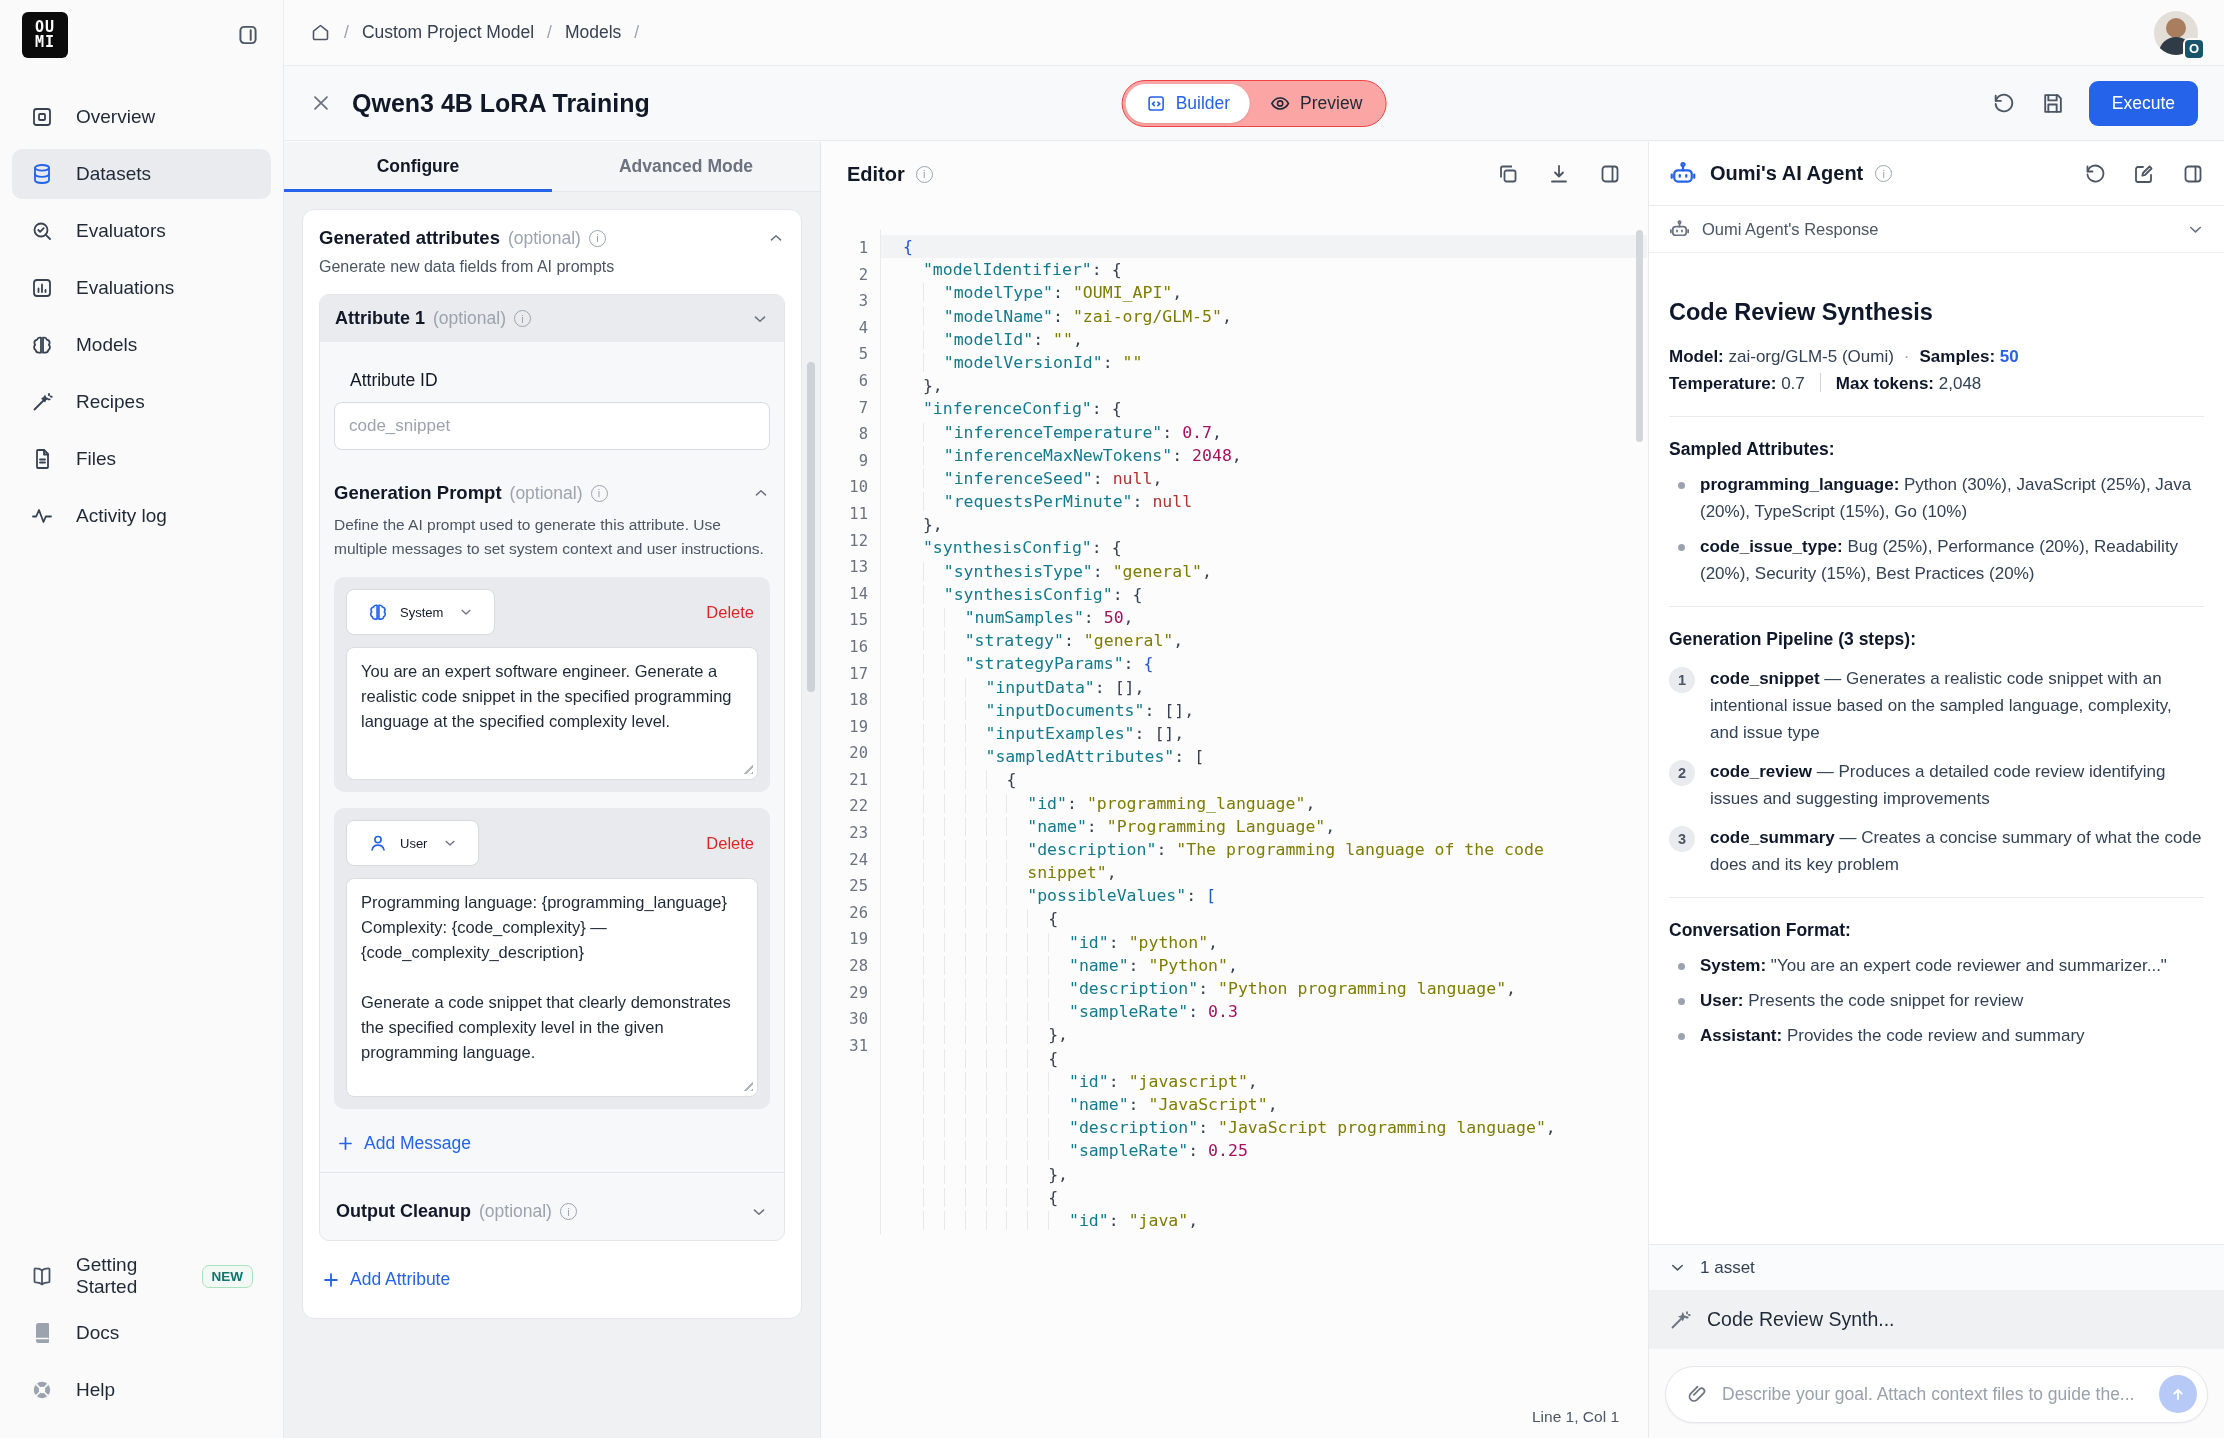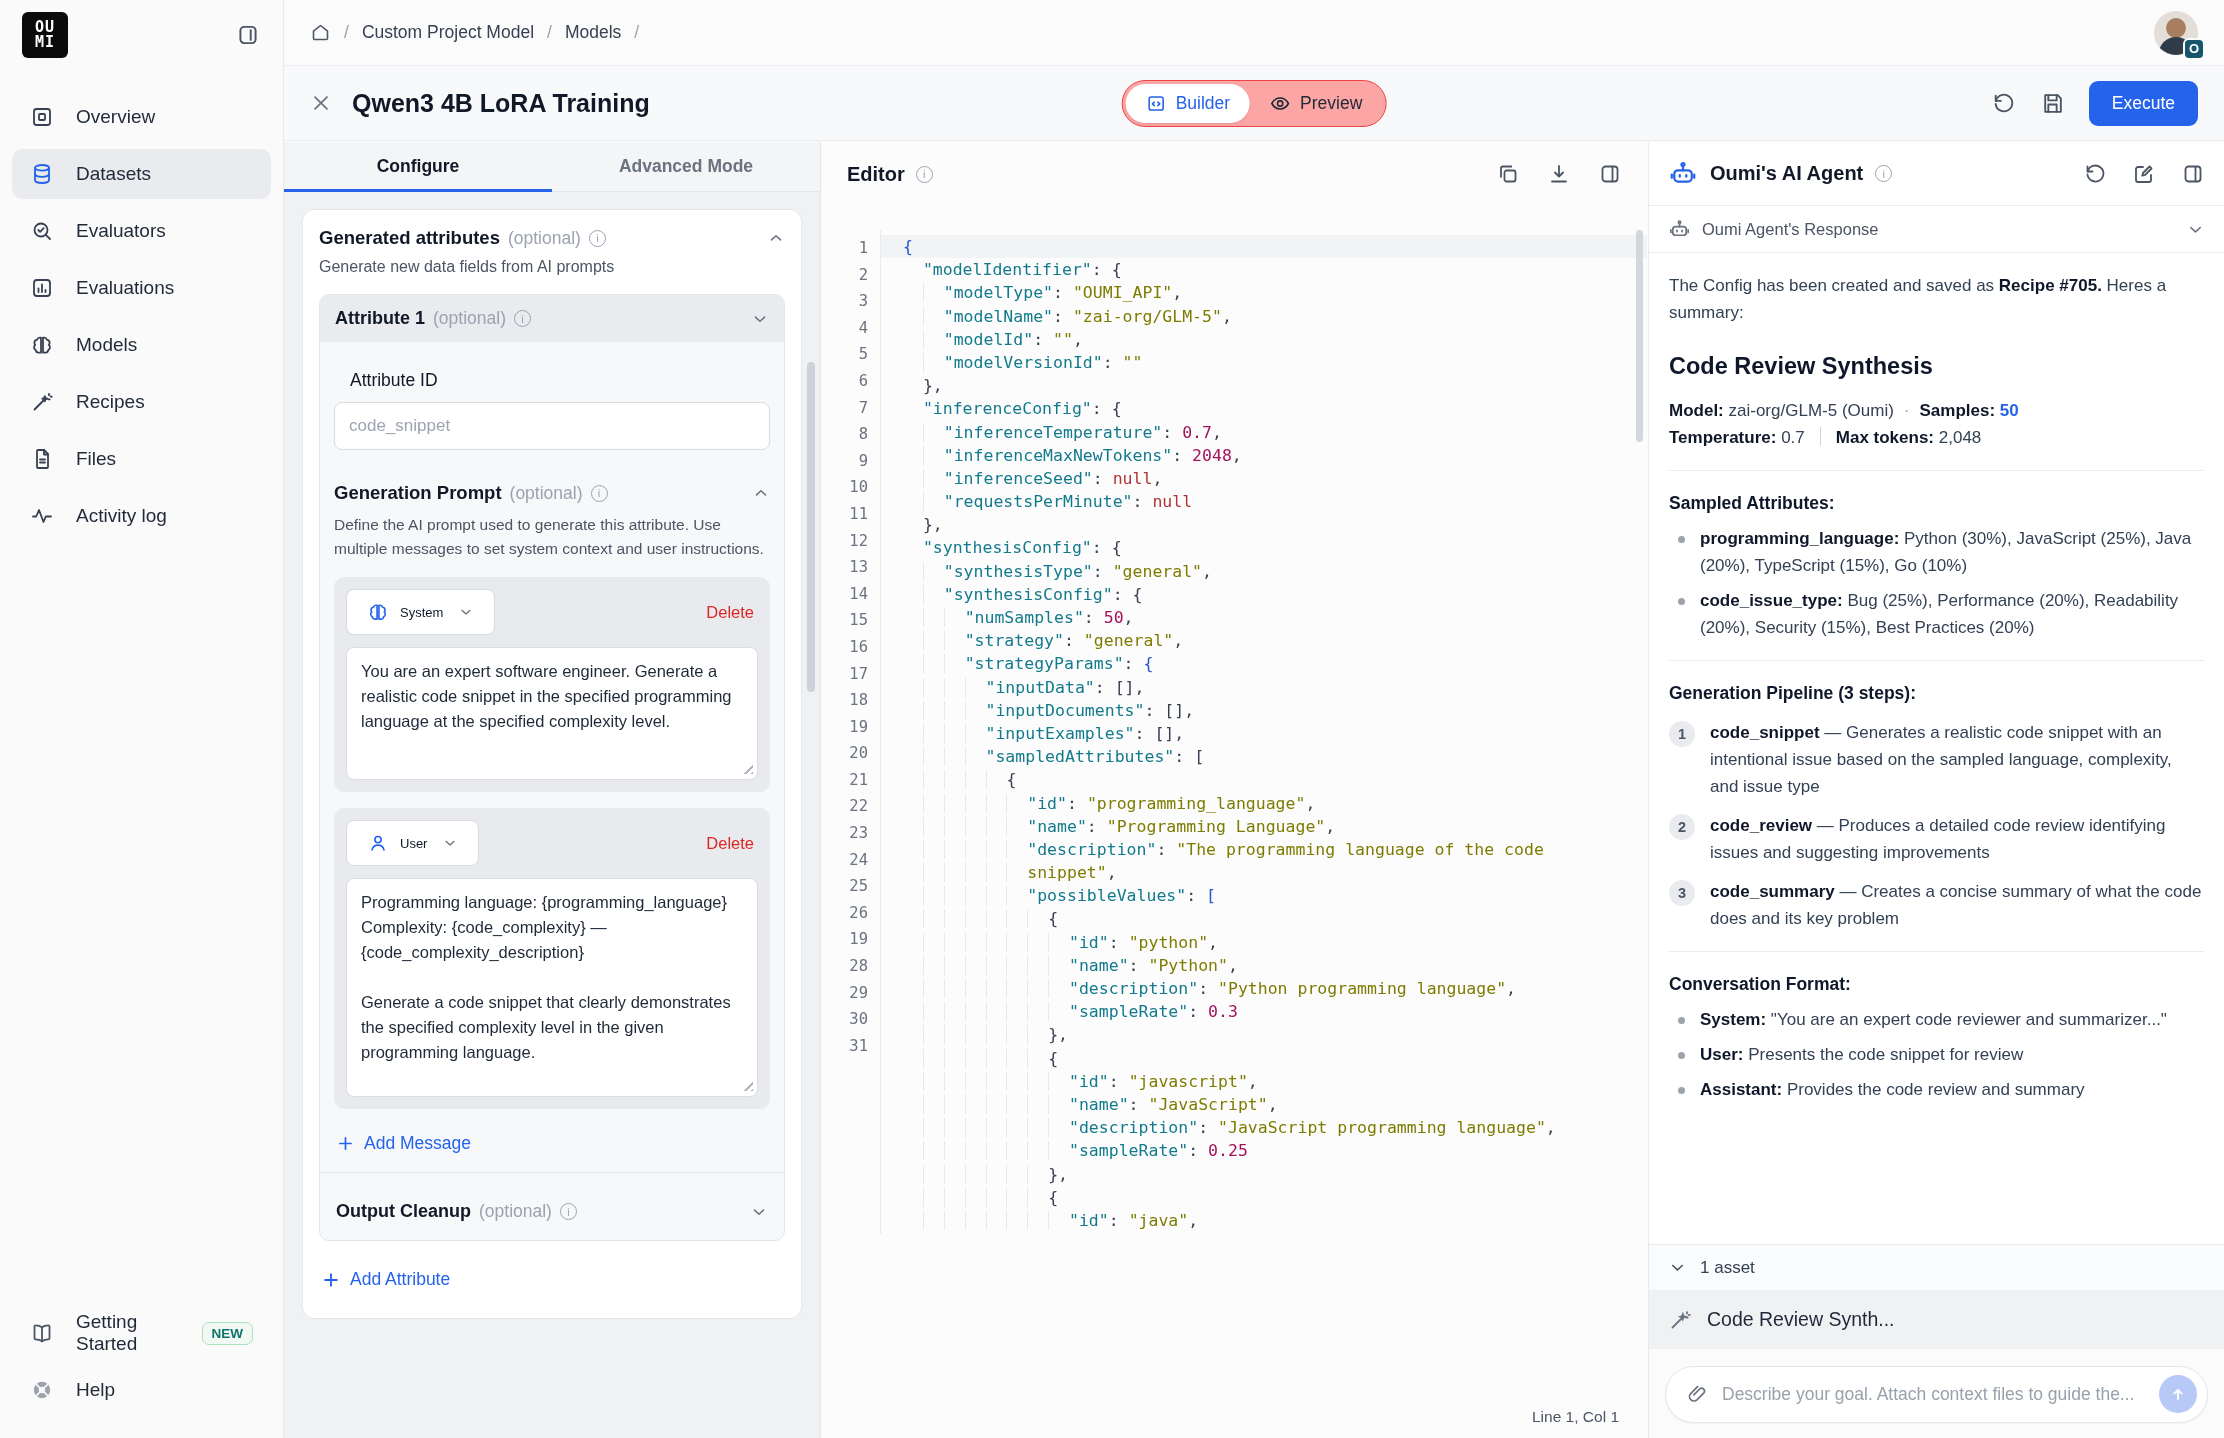--- a/index.html
+++ b/index.html
@@ -223,20 +223,27 @@
         <div class="nav-item">
           <svg width="24" height="24" viewBox="0 0 24 24" fill="none" stroke="currentColor" stroke-width="1.8" stroke-linecap="round" stroke-linejoin="round">
             <path d="M12 6.3C10.4 4.9 8.4 4.3 5.5 4.3c-.6 0-1 .4-1 1v12c0 .6.4 1 1 1 2.9 0 4.9.6 6.5 2 1.6-1.4 3.6-2 6.5-2 .6 0 1-.4 1-1v-12c0-.6-.4-1-1-1-2.9 0-4.9.6-6.5 2z"></path>
             <path d="M12 6.3v14"></path>
           </svg>
           <span>Getting Started</span>
           <span class="badge-new">NEW</span>
         </div>
         <div class="nav-item">
           <svg width="24" height="24" viewBox="0 0 24 24" fill="none" stroke="currentColor" stroke-width="1.8" stroke-linecap="round" stroke-linejoin="round">
+            <path d="M6 4.5A2.5 2.5 0 0 1 8.5 2H18a1 1 0 0 1 1 1v18a1 1 0 0 1-1 1H8.5A2.5 2.5 0 0 1 6 19.5z" fill="#9ca3af" stroke="none"></path>
+            <path d="M6 17.5h12" stroke="#fafafa" stroke-width="1.6"></path>
+          </svg>
+          <span>Docs</span>
+        </div>
+        <div class="nav-item">
+          <svg width="24" height="24" viewBox="0 0 24 24" fill="none" stroke="currentColor" stroke-width="1.8" stroke-linecap="round" stroke-linejoin="round">
             <circle cx="12" cy="12" r="8.2" fill="#9ca3af" stroke="none"></circle>
             <circle cx="12" cy="12" r="3.2" fill="#fafafa" stroke="none"></circle>
             <path d="M6.6 6.6l3 3M17.4 6.6l-3 3M6.6 17.4l3-3M17.4 17.4l-3-3" stroke="#fafafa" stroke-width="1.6"></path>
           </svg>
           <span>Help</span>
         </div>
       </div>
   </aside>
 
   <div id="main">
@@ -521,21 +528,20 @@
               <rect x="13.7" y="12" width="1.8" height="3" rx=".9" fill="#6b7280" stroke="none"></rect>
             </svg>
           <span>Oumi Agent's Response</span>
           <span class="chev">
               <svg width="19" height="19" viewBox="0 0 24 24" fill="none" stroke="currentColor" stroke-width="2" stroke-linecap="round" stroke-linejoin="round">
                 <path d="M6 9.5l6 5.5 6-5.5"></path>
               </svg>
             </span>
         </div>
         <div class="ag-body">
-          <p><span>The Config has been created and saved as </span><strong>Recipe #705.</strong><span> Heres a summary:</span></p>
           <div class="ag-h2">Code Review Synthesis</div>
           <div class="meta">
             <strong>Model:</strong> <span>zai-org/GLM-5 (Oumi)</span><span class="dot">·</span><strong>Samples:</strong> <span class="blue">50</span>
           </div>
           <div>
             <strong>Temperature:</strong> <span>0.7</span><span class="vdiv"></span><strong>Max tokens:</strong> <span>2,048</span>
           </div>
           <hr class="ag-hr">
           <div class="ag-h3">Sampled Attributes:</div>
           <ul class="blist" id="sampled-list">

